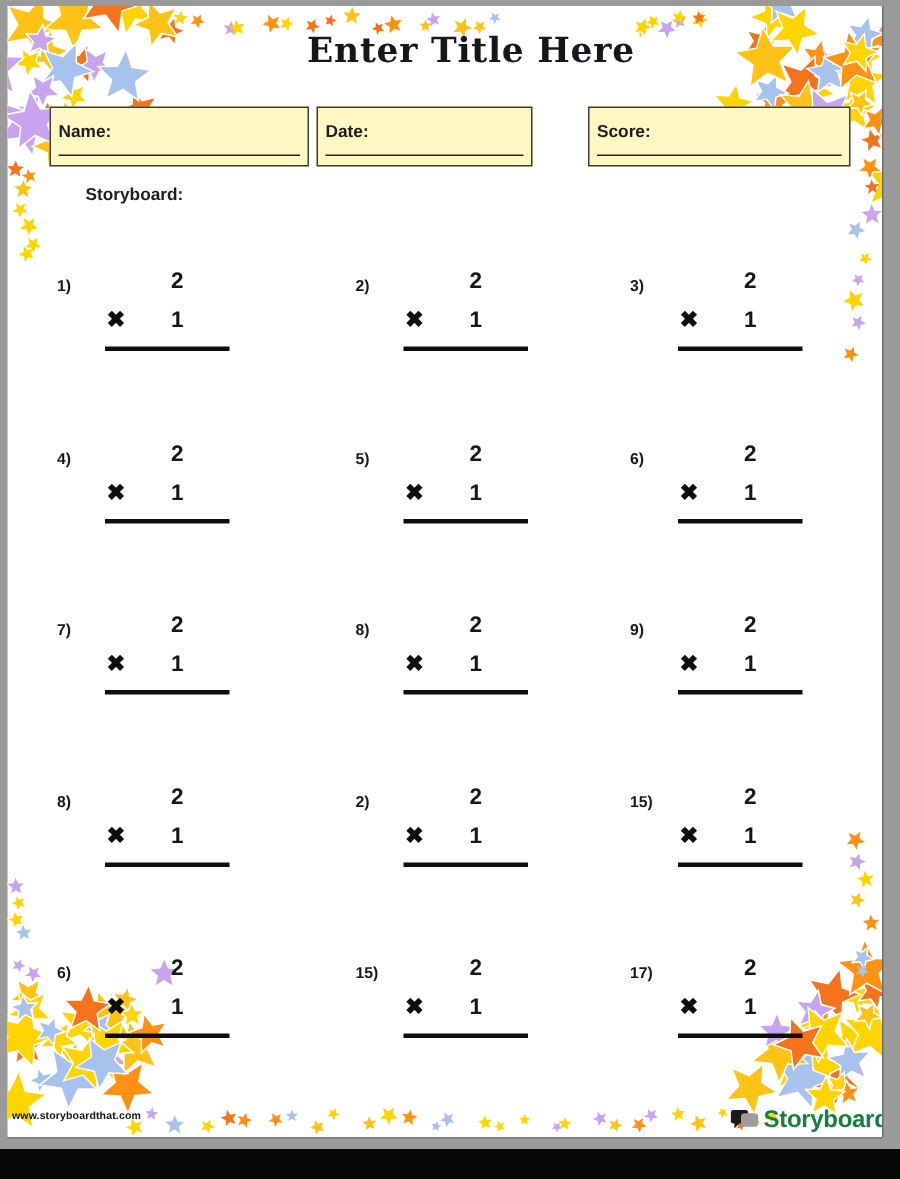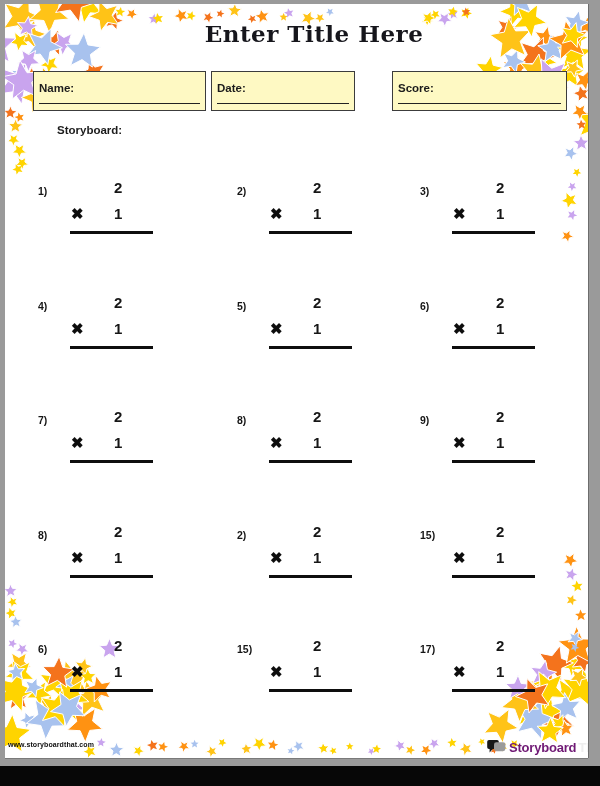--- a/index.html
+++ b/index.html
@@ -101,21 +101,21 @@
   }
 
   .brand {
     position: absolute; z-index: 2;
     left: 487px; top: 738px;
     display: flex; align-items: center; gap: 2px;
     height: 18px;
   }
   .brand-icon { display: inline-block; }
   .brand-name {
-    font-size: 13px; font-weight: 700; color: #701a75; letter-spacing: -0.2px;
+    font-size: 16px; font-weight: 700; color: #15803d; letter-spacing: -0.2px;
   }
   .brand-suffix {
     font-size: 13.5px; font-weight: 700; color: #eeeeee; letter-spacing: -0.2px;
   }
 
   .bottom-bar {
     position: absolute;
     left: 0; top: 766px;
     width: 600px; height: 20px;
     background: #070707;

